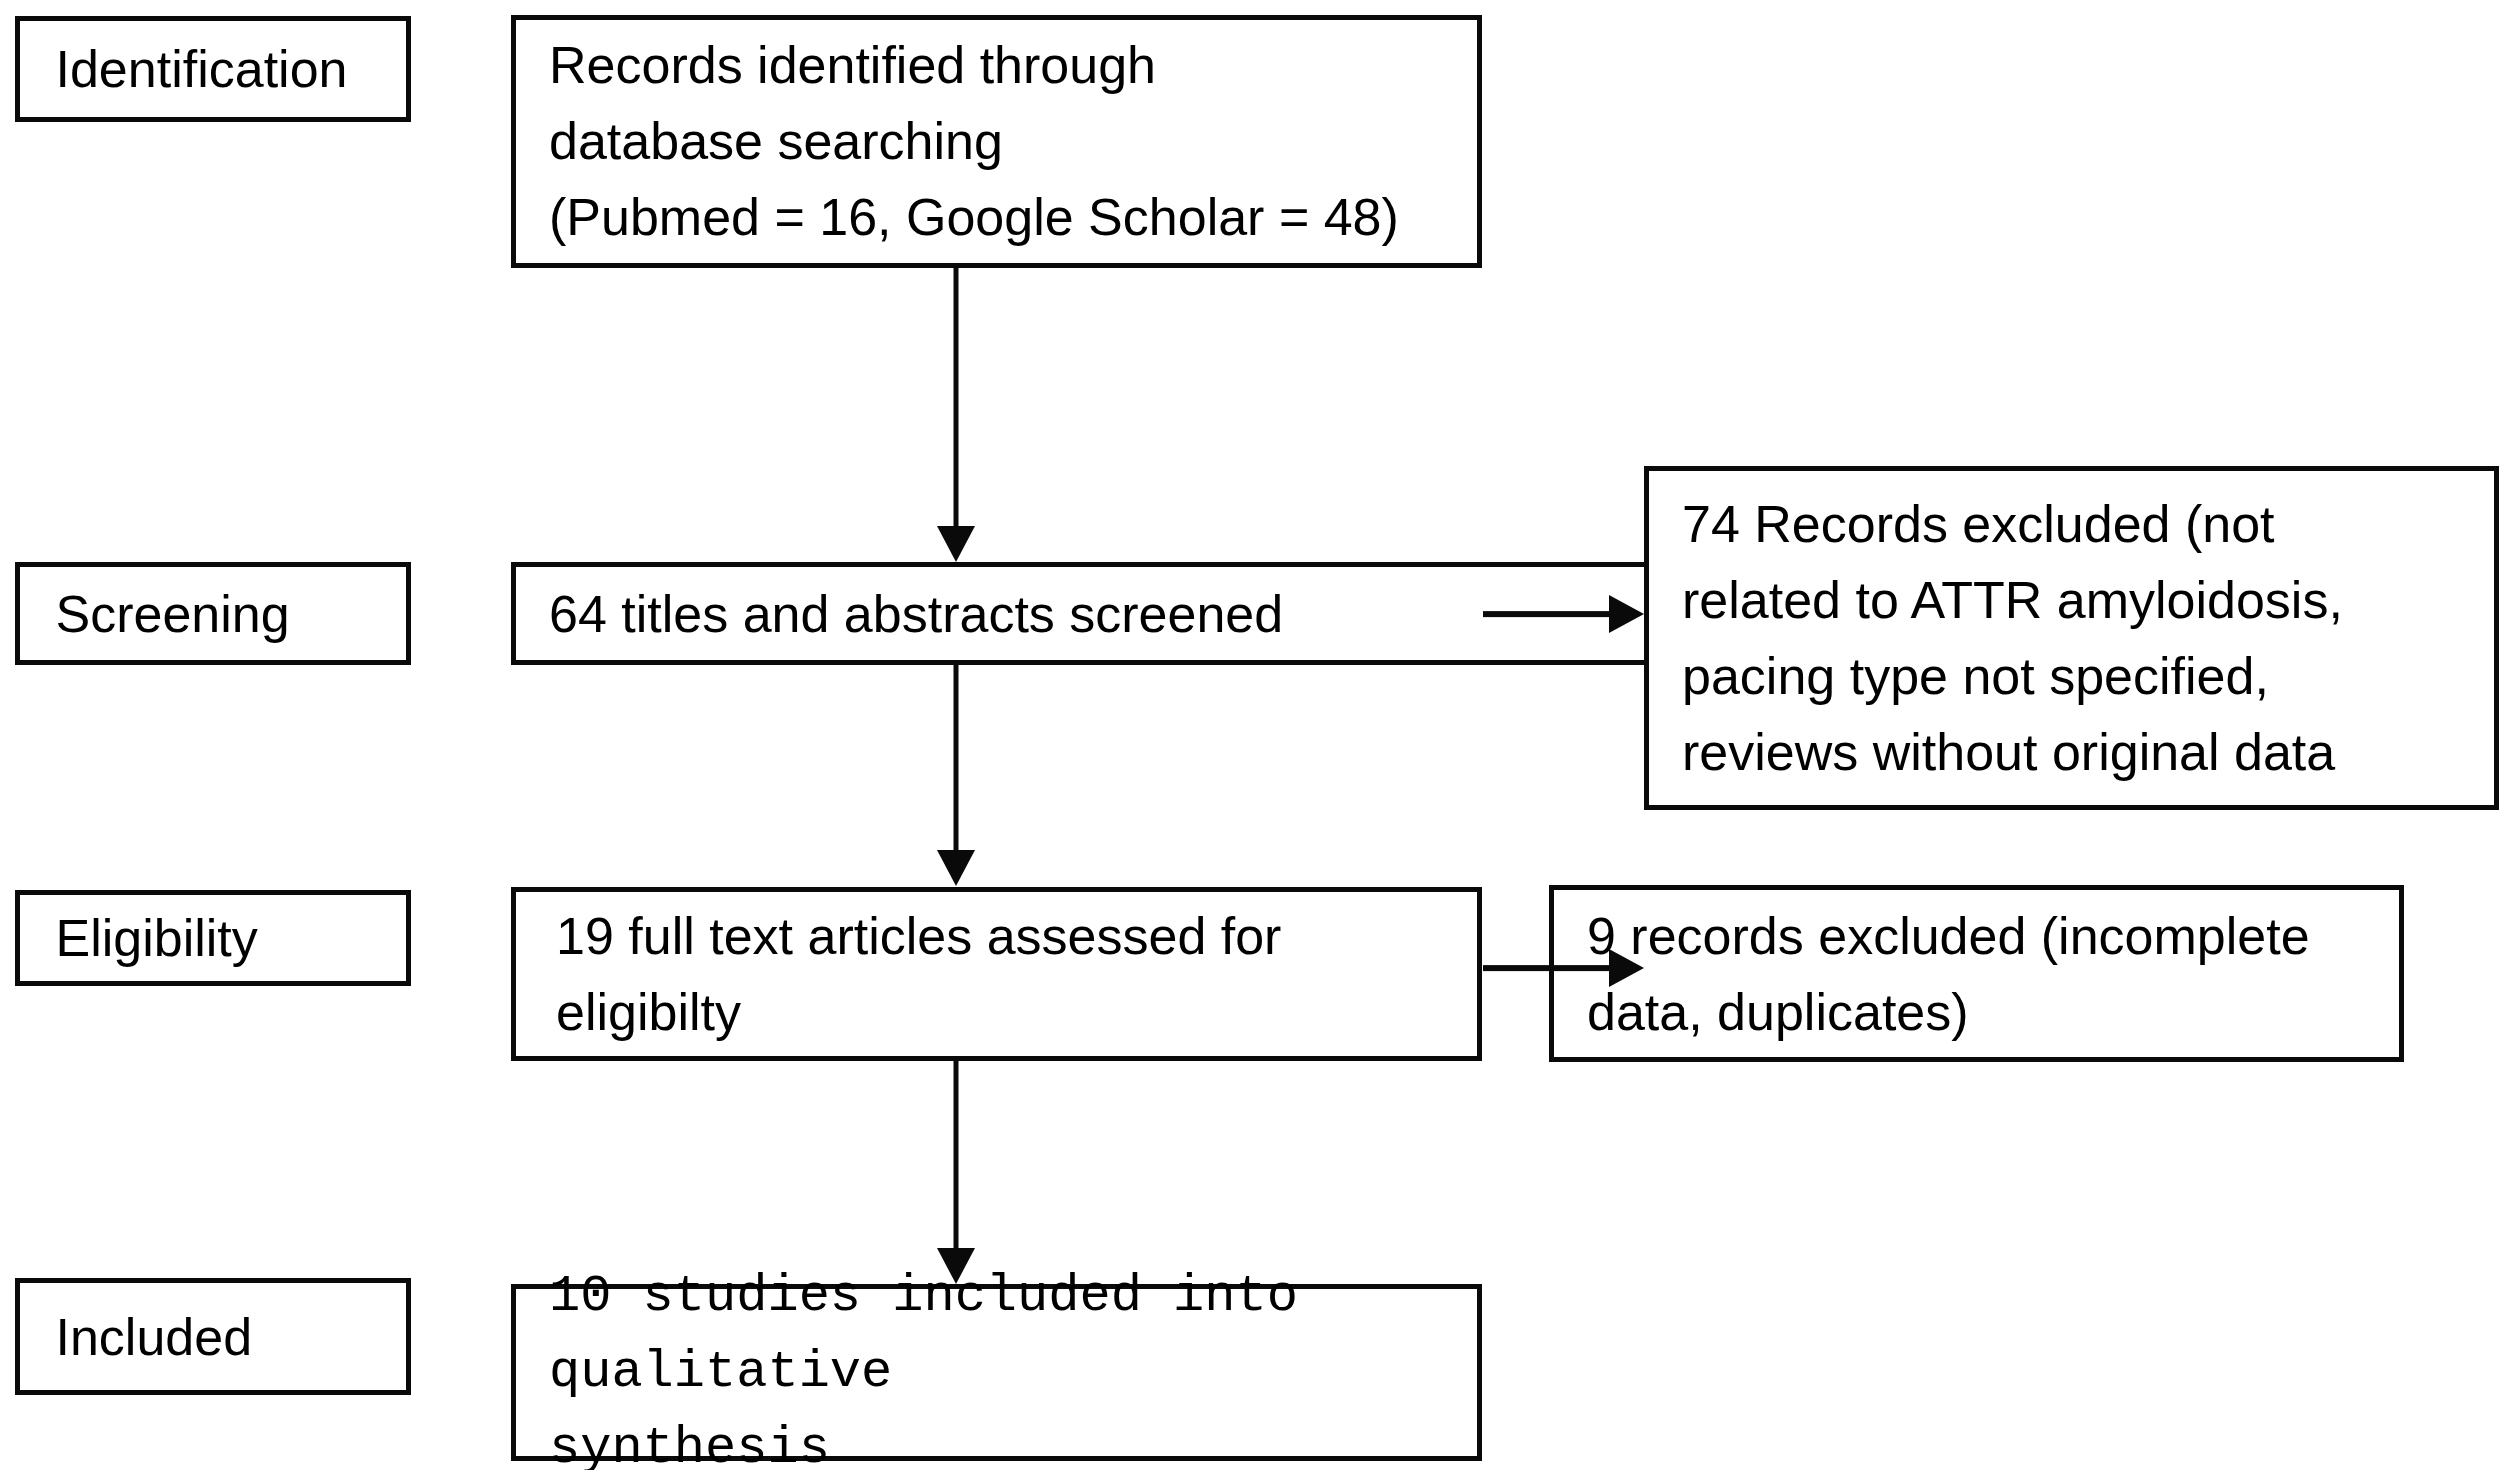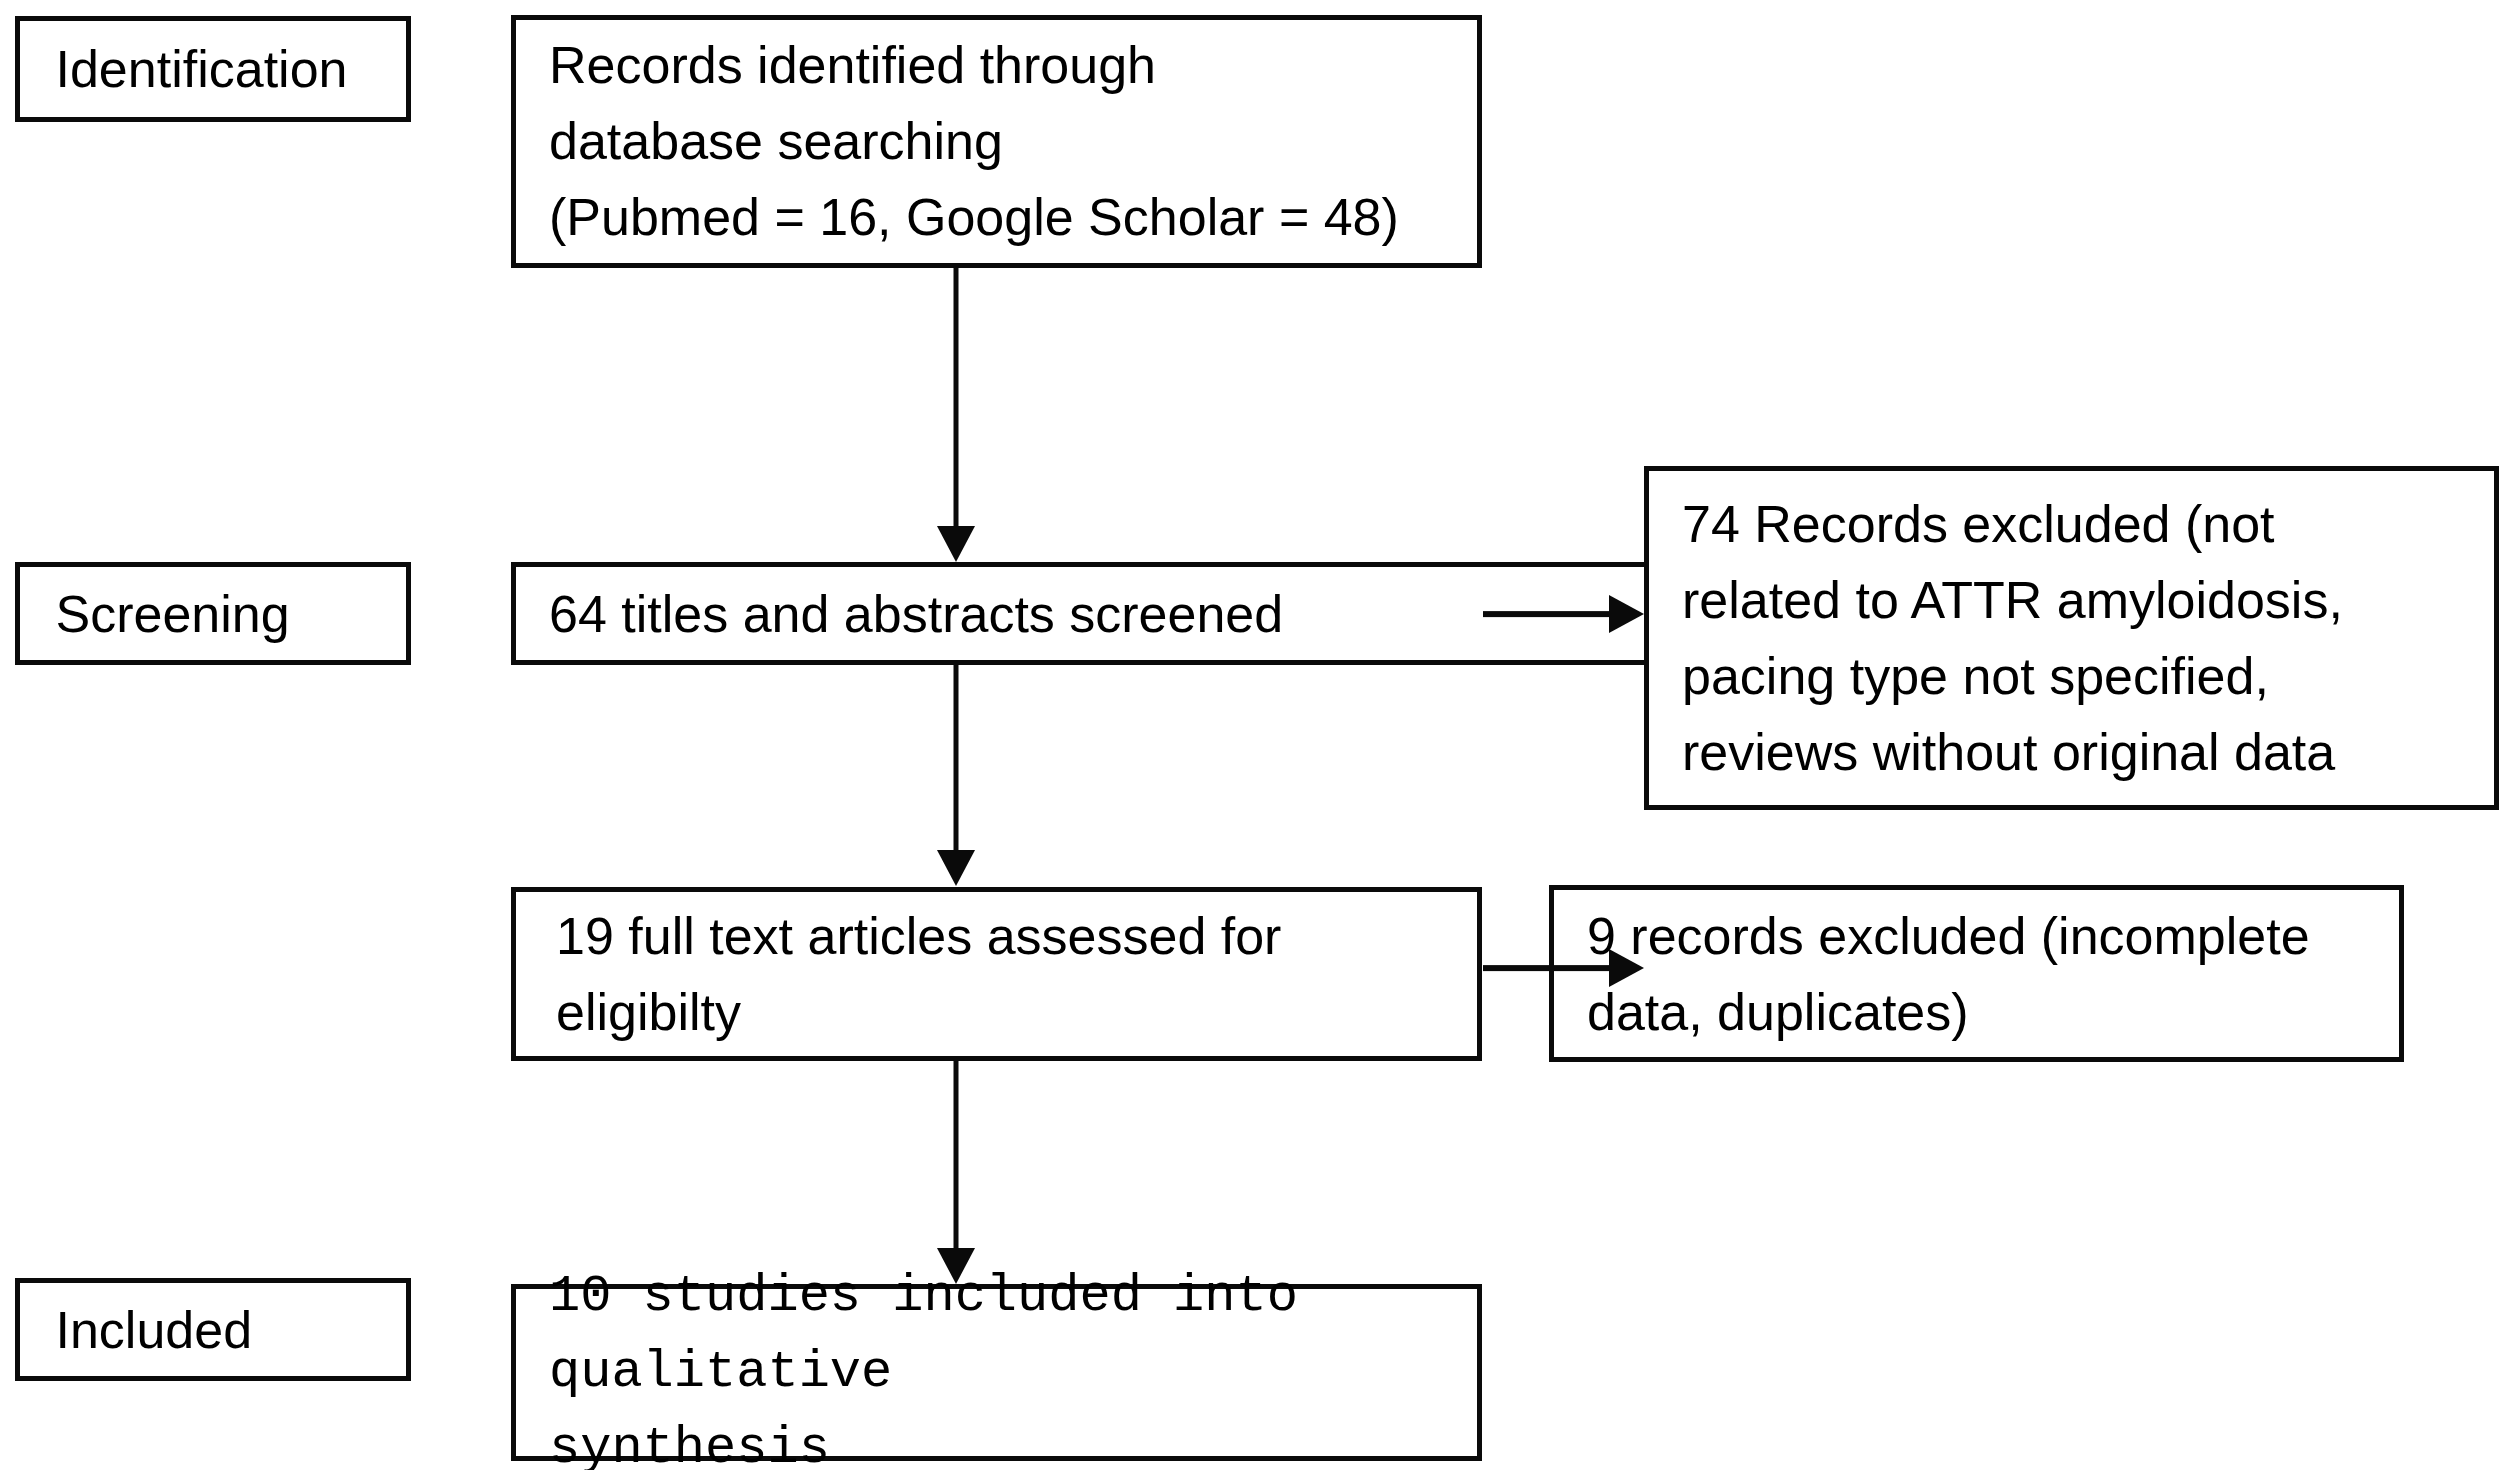--- a/index.html
+++ b/index.html
@@ -85,22 +85,23 @@
 </style>
 </head>
 <body>
 
 <div class="canvas">
 
   <div class="box stage-label" style="left:14.5px; top:562px; width:396px; height:103px;">Screening</div>
 
   <div class="box stage-label" style="left:14.5px; top:16px; width:396px; height:106px;">Identification</div>
 
+  <div class="box stage-label" style="left:14.5px; top:890px; width:396px; height:96px;">Eligibility</div>
 
-  <div class="box stage-label" style="left:14.5px; top:1278px; width:396px; height:103px;">Included</div>
+  <div class="box stage-label" style="left:14.5px; top:1278px; width:396px; height:117px;">Included</div>
 
   <div class="box" style="left:511px; top:14.5px; width:971px; height:253px;">Records identified through
 database searching
 (Pubmed = 16, Google Scholar = 48)</div>
 
   <div class="box" style="left:511px; top:562px; width:1171px; height:103px;">64 titles and abstracts screened</div>
 
   <div class="box" style="left:511px; top:887px; width:971px; height:174px;padding-left:40px;">19 full text articles assessed for
 eligibilty</div>
 

